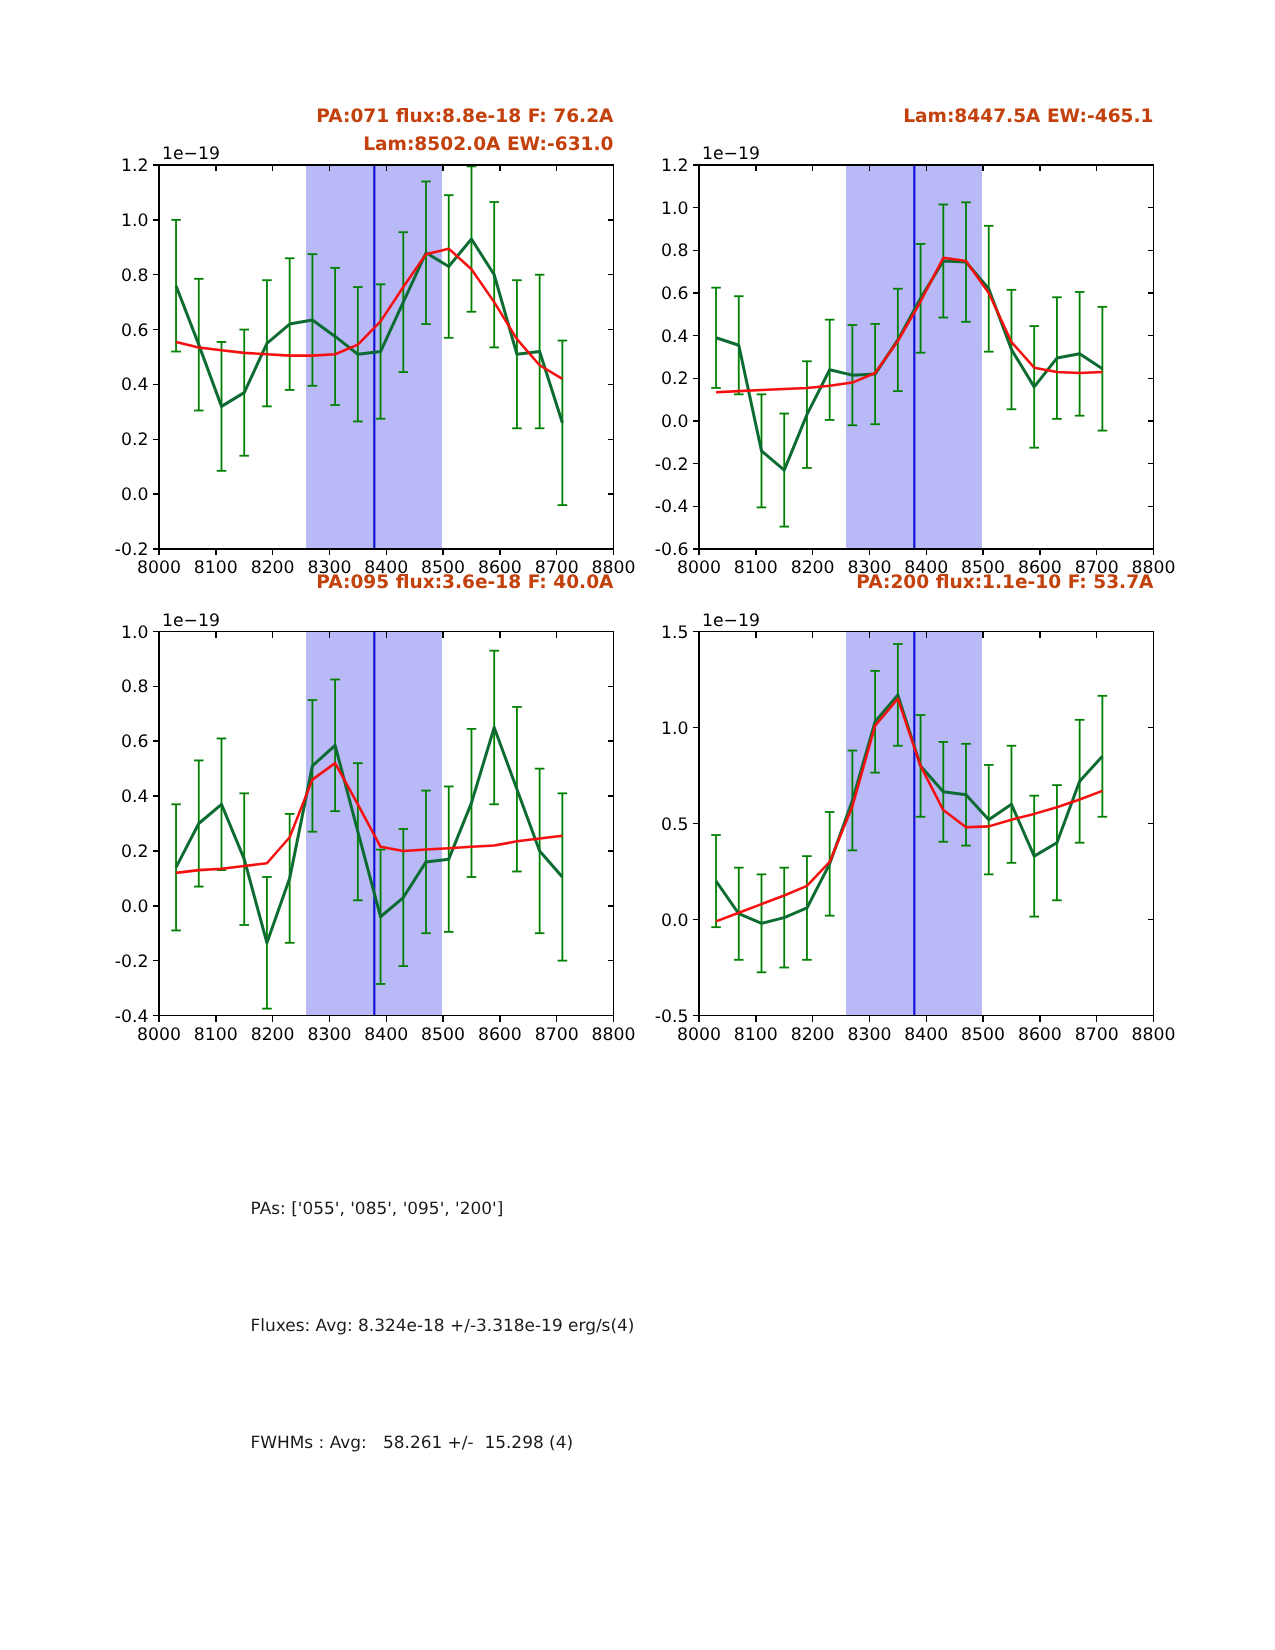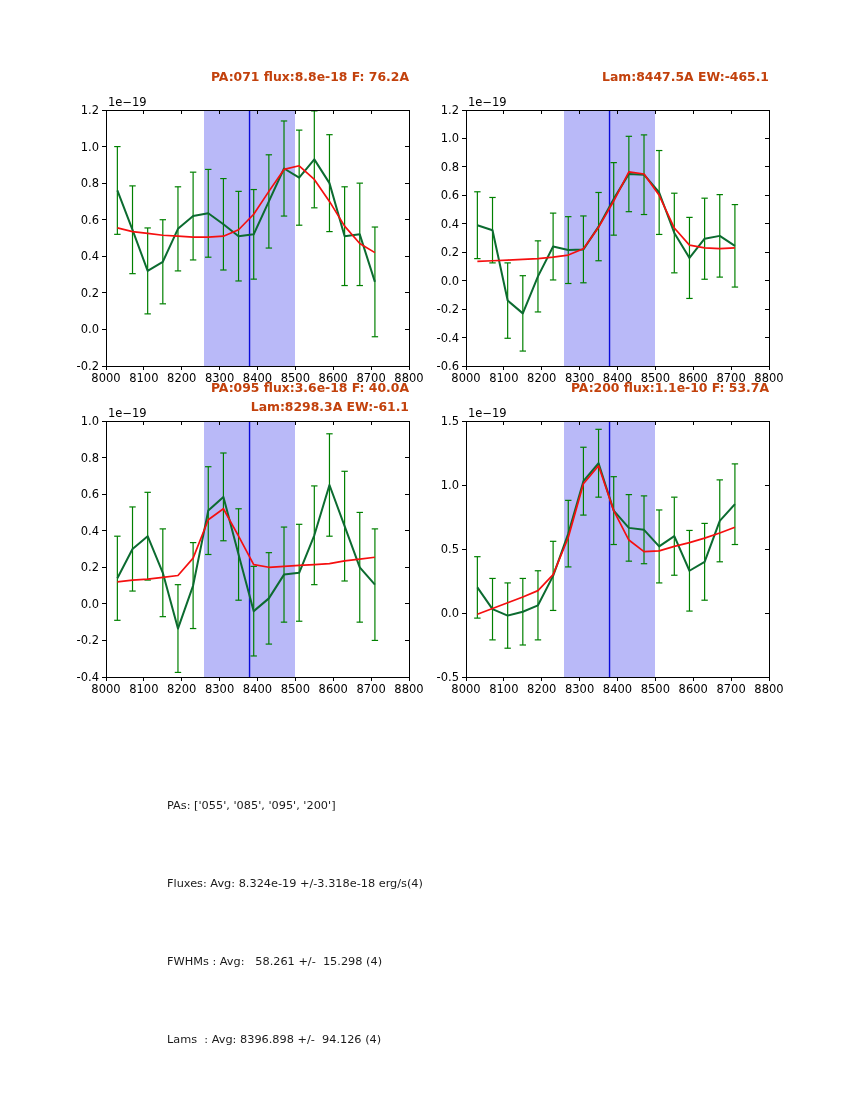--- a/index.html
+++ b/index.html
@@ -19,20 +19,21 @@
     font-size:11.3px;line-height:26px;white-space:pre;color:#1a1a1a;
   }
 </style>
 </head>
 <body>
 
 <div id="page">
 
   <div class="chart-title" style="left:106px;top:68px">
     <div>PA:071 flux:8.8e-18 F: 76.2A</div>
+    <div>Lam:8502.0A EW:-631.0</div>
   </div>
   <svg class="chart-svg" style="left:48px;top:94px" width="380" height="312">
       <rect x="155.7175" y="16" width="91.27875" height="256" fill="#b9b9f8" shape-rendering="crispEdges"></rect>
       <line x1="201.54625000000001" x2="201.54625000000001" y1="16" y2="272" stroke="#0b0bd8" stroke-width="1.4"></line>
       <line x1="69.3625" x2="69.3625" y1="140.34285714285716" y2="52.57142857142856" stroke="#008000" stroke-width="1.2"></line>
       <line x1="66.1625" x2="72.5625" y1="140.34285714285716" y2="140.34285714285716" stroke="#008000" stroke-width="1.2"></line>
       <line x1="66.1625" x2="72.5625" y1="52.57142857142856" y2="52.57142857142856" stroke="#008000" stroke-width="1.2"></line>
       <line x1="84.5125" x2="84.5125" y1="179.65714285714284" y2="91.88571428571427" stroke="#008000" stroke-width="1.2"></line>
       <line x1="81.3125" x2="87.7125" y1="179.65714285714284" y2="179.65714285714284" stroke="#008000" stroke-width="1.2"></line>
       <line x1="81.3125" x2="87.7125" y1="91.88571428571427" y2="91.88571428571427" stroke="#008000" stroke-width="1.2"></line>
@@ -259,21 +260,20 @@
       <line x1="357" x2="361" y1="44.44444444444444" y2="44.44444444444444" stroke="#000000" shape-rendering="crispEdges"></line>
       <text x="51" y="48.44444444444444" text-anchor="end" font-size="11.5px">1.0</text>
       <line x1="54" x2="58" y1="16" y2="16" stroke="#000000" shape-rendering="crispEdges"></line>
       <line x1="357" x2="361" y1="16" y2="16" stroke="#000000" shape-rendering="crispEdges"></line>
       <text x="51" y="20" text-anchor="end" font-size="11.5px">1.2</text>
       <text x="60" y="12" font-size="11.5px">1e−19</text>
     </svg>
 
   <div class="chart-title" style="left:106px;top:379px">
     <div>PA:095 flux:3.6e-18 F: 40.0A</div>
-    <div>Lam:8298.3A EW:-61.1</div>
   </div>
   <svg class="chart-svg" style="left:48px;top:405px" width="380" height="312">
       <rect x="155.7175" y="16" width="91.27875" height="256" fill="#b9b9f8" shape-rendering="crispEdges"></rect>
       <line x1="201.54625000000001" x2="201.54625000000001" y1="16" y2="272" stroke="#0b0bd8" stroke-width="1.4"></line>
       <line x1="69.3625" x2="69.3625" y1="215.31428571428575" y2="131.2" stroke="#008000" stroke-width="1.2"></line>
       <line x1="66.1625" x2="72.5625" y1="215.31428571428575" y2="215.31428571428575" stroke="#008000" stroke-width="1.2"></line>
       <line x1="66.1625" x2="72.5625" y1="131.2" y2="131.2" stroke="#008000" stroke-width="1.2"></line>
       <line x1="84.5125" x2="84.5125" y1="186.05714285714288" y2="101.94285714285715" stroke="#008000" stroke-width="1.2"></line>
       <line x1="81.3125" x2="87.7125" y1="186.05714285714288" y2="186.05714285714288" stroke="#008000" stroke-width="1.2"></line>
       <line x1="81.3125" x2="87.7125" y1="101.94285714285715" y2="101.94285714285715" stroke="#008000" stroke-width="1.2"></line>
@@ -485,20 +485,19 @@
       <line x1="357" x2="361" y1="80" y2="80" stroke="#000000" shape-rendering="crispEdges"></line>
       <text x="51" y="84" text-anchor="end" font-size="11.5px">1.0</text>
       <line x1="54" x2="58" y1="16" y2="16" stroke="#000000" shape-rendering="crispEdges"></line>
       <line x1="357" x2="361" y1="16" y2="16" stroke="#000000" shape-rendering="crispEdges"></line>
       <text x="51" y="20" text-anchor="end" font-size="11.5px">1.5</text>
       <text x="60" y="12" font-size="11.5px">1e−19</text>
     </svg>
 
   <div id="stats">
     <div>PAs: ['055', '085', '095', '200']</div>
-    <div>Fluxes: Avg: 8.324e-19 +/-3.318e-18 erg/s(4)</div>
+    <div>Fluxes: Avg: 8.324e-18 +/-3.318e-19 erg/s(4)</div>
     <div>FWHMs : Avg:   58.261 +/-  15.298 (4)</div>
-    <div>Lams  : Avg: 8396.898 +/-  94.126 (4)</div>
     
     
   </div>
 
 </div>
 
 </body></html>

